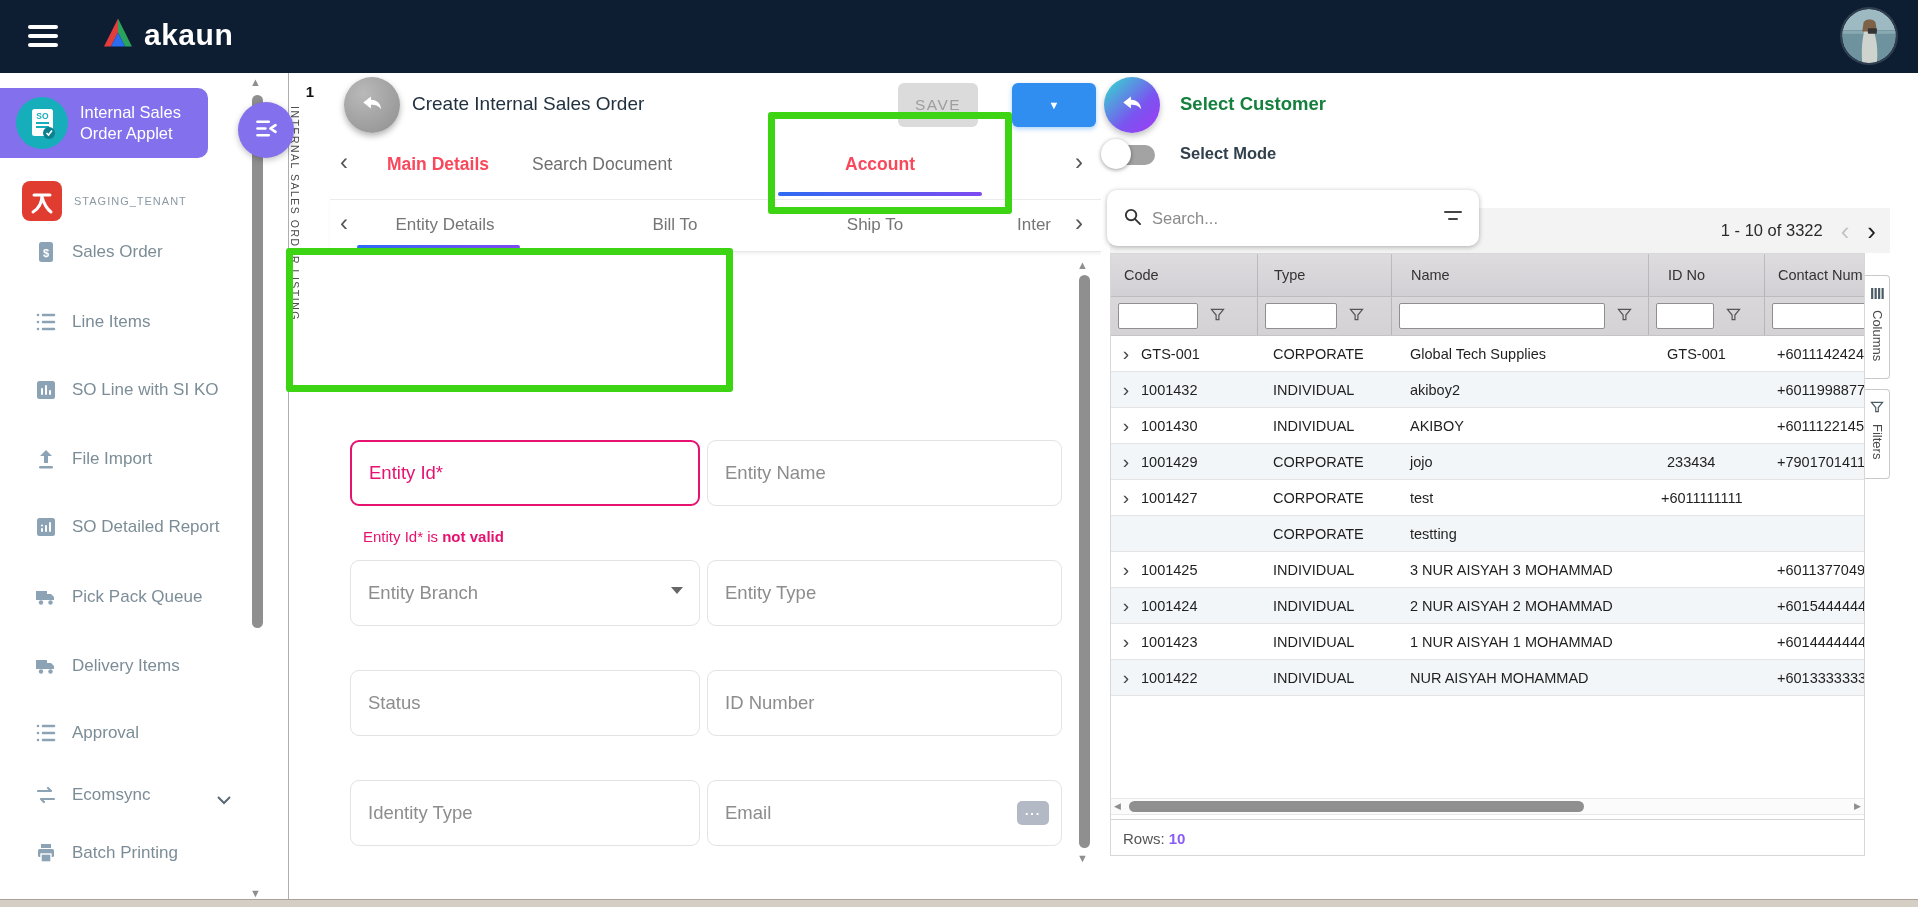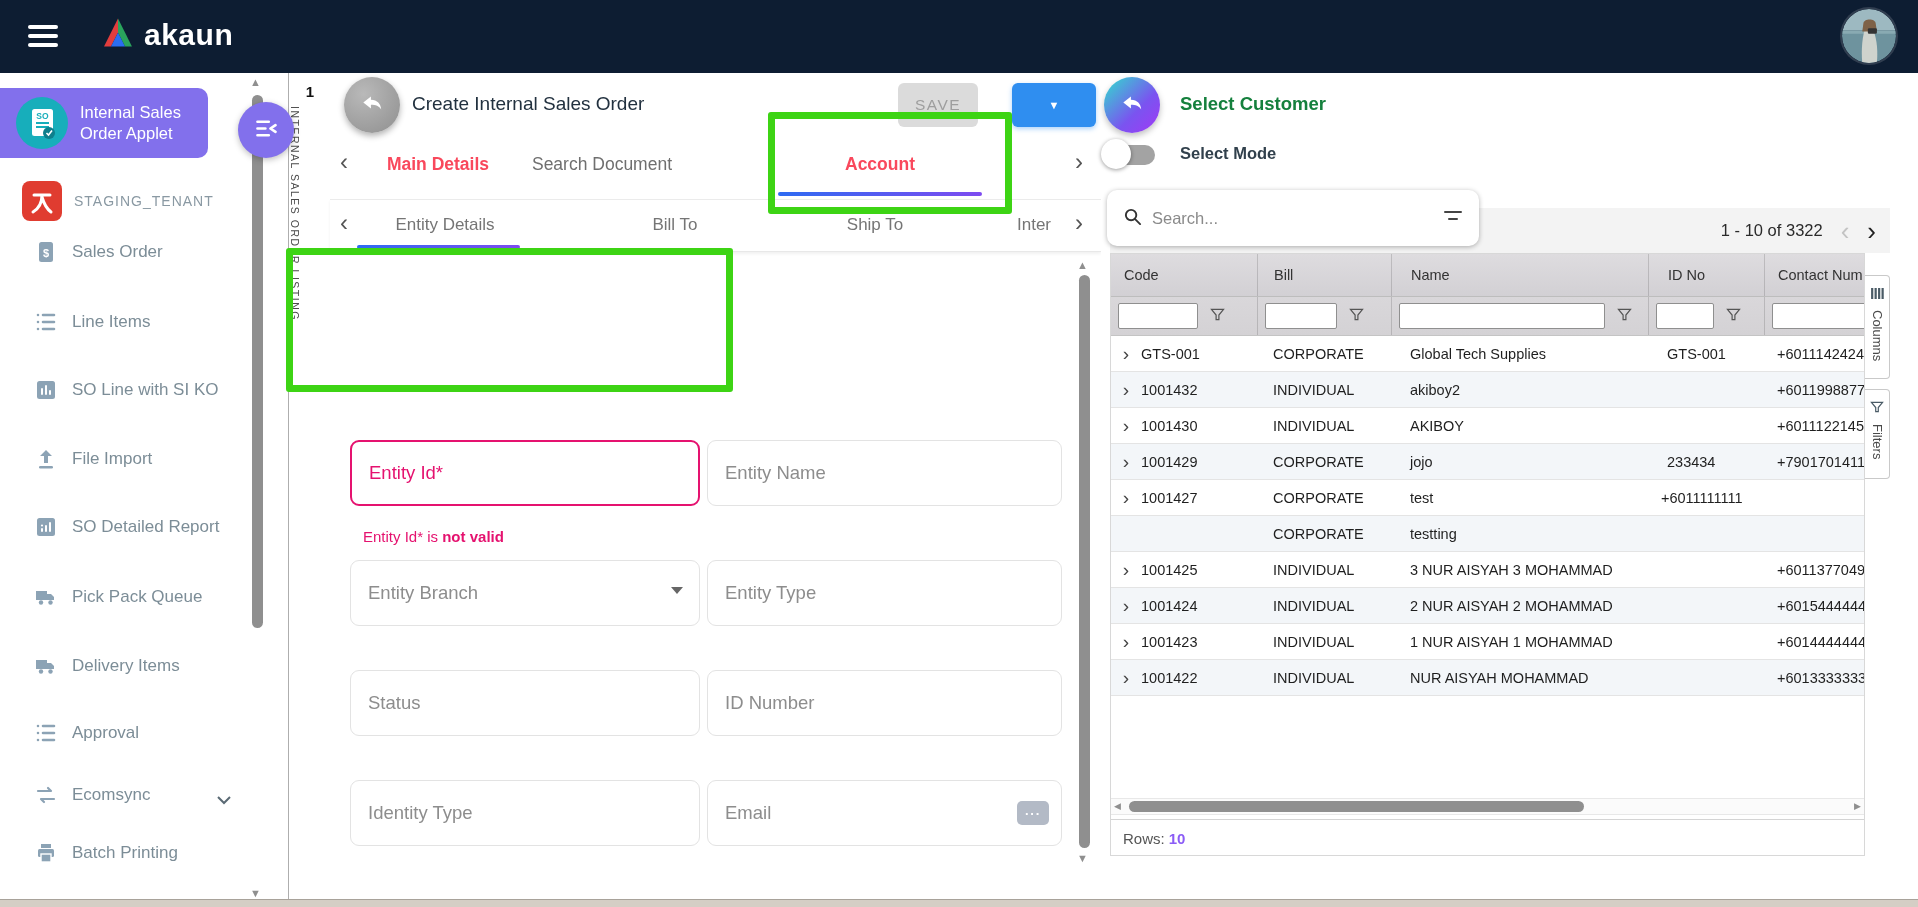--- a/index.html
+++ b/index.html
@@ -15,21 +15,21 @@
   
   .sidebar{position:absolute;left:0;top:73px;width:288px;height:826px;background:#fff;}
   .applet-hd{position:absolute;left:0;top:15px;width:208px;height:70px;background:#8270ec;border-radius:0 10px 10px 0;
              display:flex;align-items:center;z-index:3;}
   .applet-icon{margin-left:16px;width:52px;height:52px;flex:0 0 52px;}
   .applet-title{margin-left:12px;color:#fff;font-size:16.5px;line-height:1.3;font-weight:500;}
   .collapse-btn{position:absolute;left:238px;top:29px;width:56px;height:56px;border-radius:50%;background:#8270ec;
                 display:flex;align-items:center;justify-content:center;z-index:5;box-shadow:0 2px 6px rgba(0,0,0,.25);}
   .tenant{position:absolute;left:0;top:104px;width:288px;height:48px;display:flex;align-items:center;}
   .tenant-icon{margin-left:22px;width:40px;height:40px;}
-  .tenant-label{margin-left:12px;font-size:14px;letter-spacing:1px;color:#8a99a3;font-weight:500;}
+  .tenant-label{margin-left:12px;font-size:11px;letter-spacing:1px;color:#8a99a3;font-weight:500;}
   .side-item{position:absolute;left:0;width:288px;height:40px;display:flex;align-items:center;cursor:pointer;}
   .si-icon{margin-left:34px;width:24px;height:24px;flex:0 0 24px;}
   .si-label{margin-left:14px;font-size:17px;color:#7c8d97;}
   .si-chevron{position:absolute;left:216px;top:16px;}
   .sb-scroll-up{position:absolute;left:250px;top:3px;font-size:11px;color:#8f8f8f;}
   .sb-thumb{position:absolute;left:252px;top:22px;width:11px;height:533px;background:#8f8f8f;border-radius:6px;}
   .sb-scroll-dn{position:absolute;left:250px;top:814px;font-size:11px;color:#8f8f8f;}
   
   .strip{position:absolute;left:288px;top:73px;width:42px;height:826px;background:#fff;
          border-left:1px solid #aeaeae;border-right:1px solid #dcdcdc;text-align:center;}
@@ -384,21 +384,21 @@
 
     <div class="pag-band">
       <span class="pag-text">1 - 10 of 3322</span>
       <span class="pag-prev">‹</span>
       <span class="pag-next">›</span>
     </div>
 
     <div class="tbl">
       <div class="thead" id="tbl-head">
           <div class="th " style="padding-left: 13px;">Code</div>
-          <div class="th bl pad16">Bill</div>
+          <div class="th bl pad16">Type</div>
           <div class="th bl pad19">Name</div>
           <div class="th bl pad19">ID No</div>
           <div class="th bl pad13">Contact Num</div>
         </div>
       <div class="fltrow" id="tbl-filters">
           <div class="fcell">
             <input style="width: 70px;">
             <span><svg viewBox="0 0 16 14" width="15" height="13" fill="none" stroke="#555" stroke-width="1.3">
                 <path d="M1.5 1.5h13L9.5 7.6v4.9h-3V7.6z"></path>
               </svg></span>

